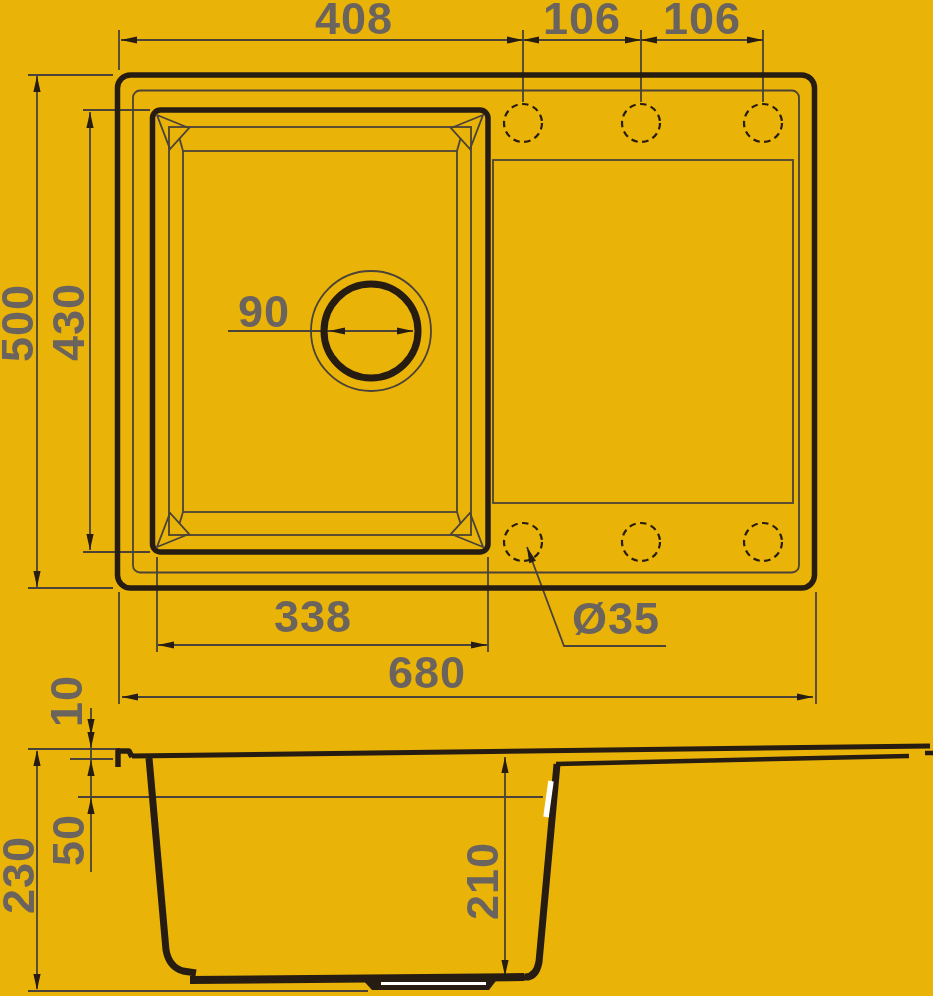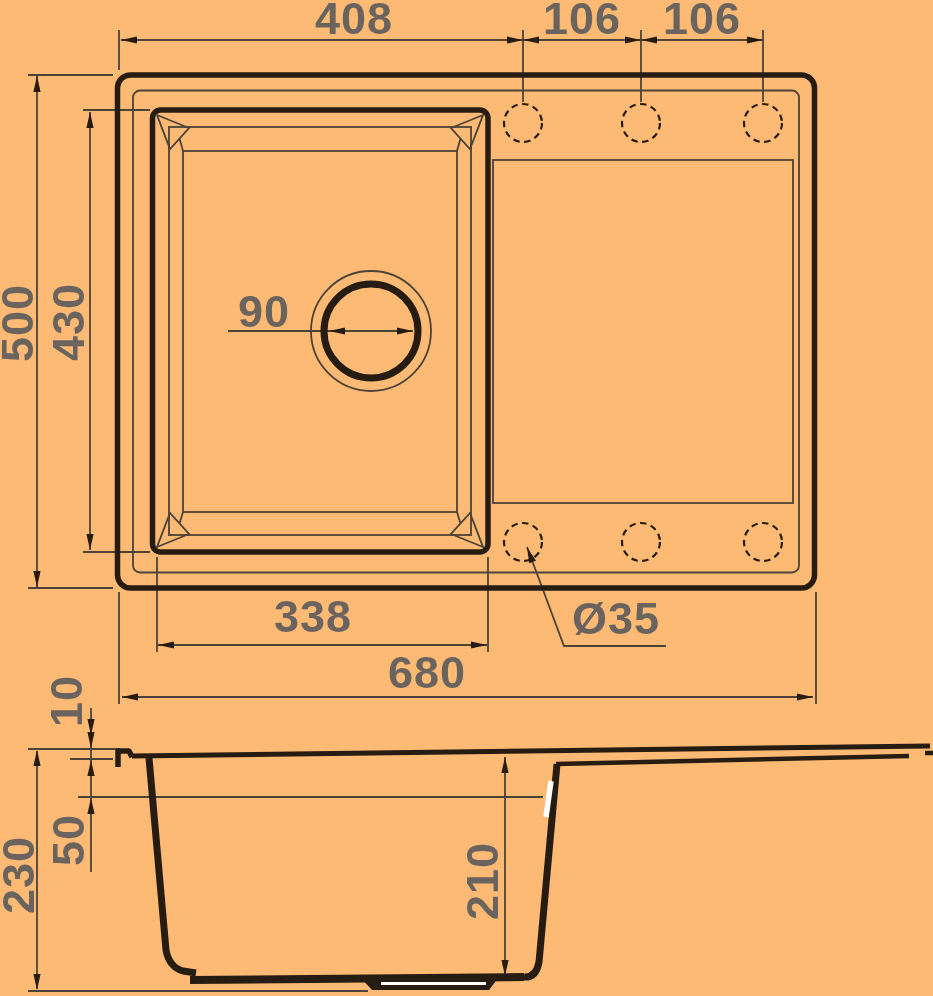--- a/index.html
+++ b/index.html
@@ -1,17 +1,17 @@
 <!DOCTYPE html>
 <html><head>
 <meta charset="utf-8">
 <style>
   html,body{margin:0;padding:0;background:#ffffff;}
   .stage{
-    position:relative;width:933px;height:996px;background:#fdba74;
+    position:relative;width:933px;height:996px;background:#eab308;
     font-family:"Liberation Sans", sans-serif;overflow:hidden;
   }
   svg text{
     font-family:"Liberation Sans", sans-serif;
     font-weight:bold;
     font-size:45px;
     letter-spacing:1px;
     fill:#6b645e;
   }
   .ink{stroke:#261c12;fill:none;}

